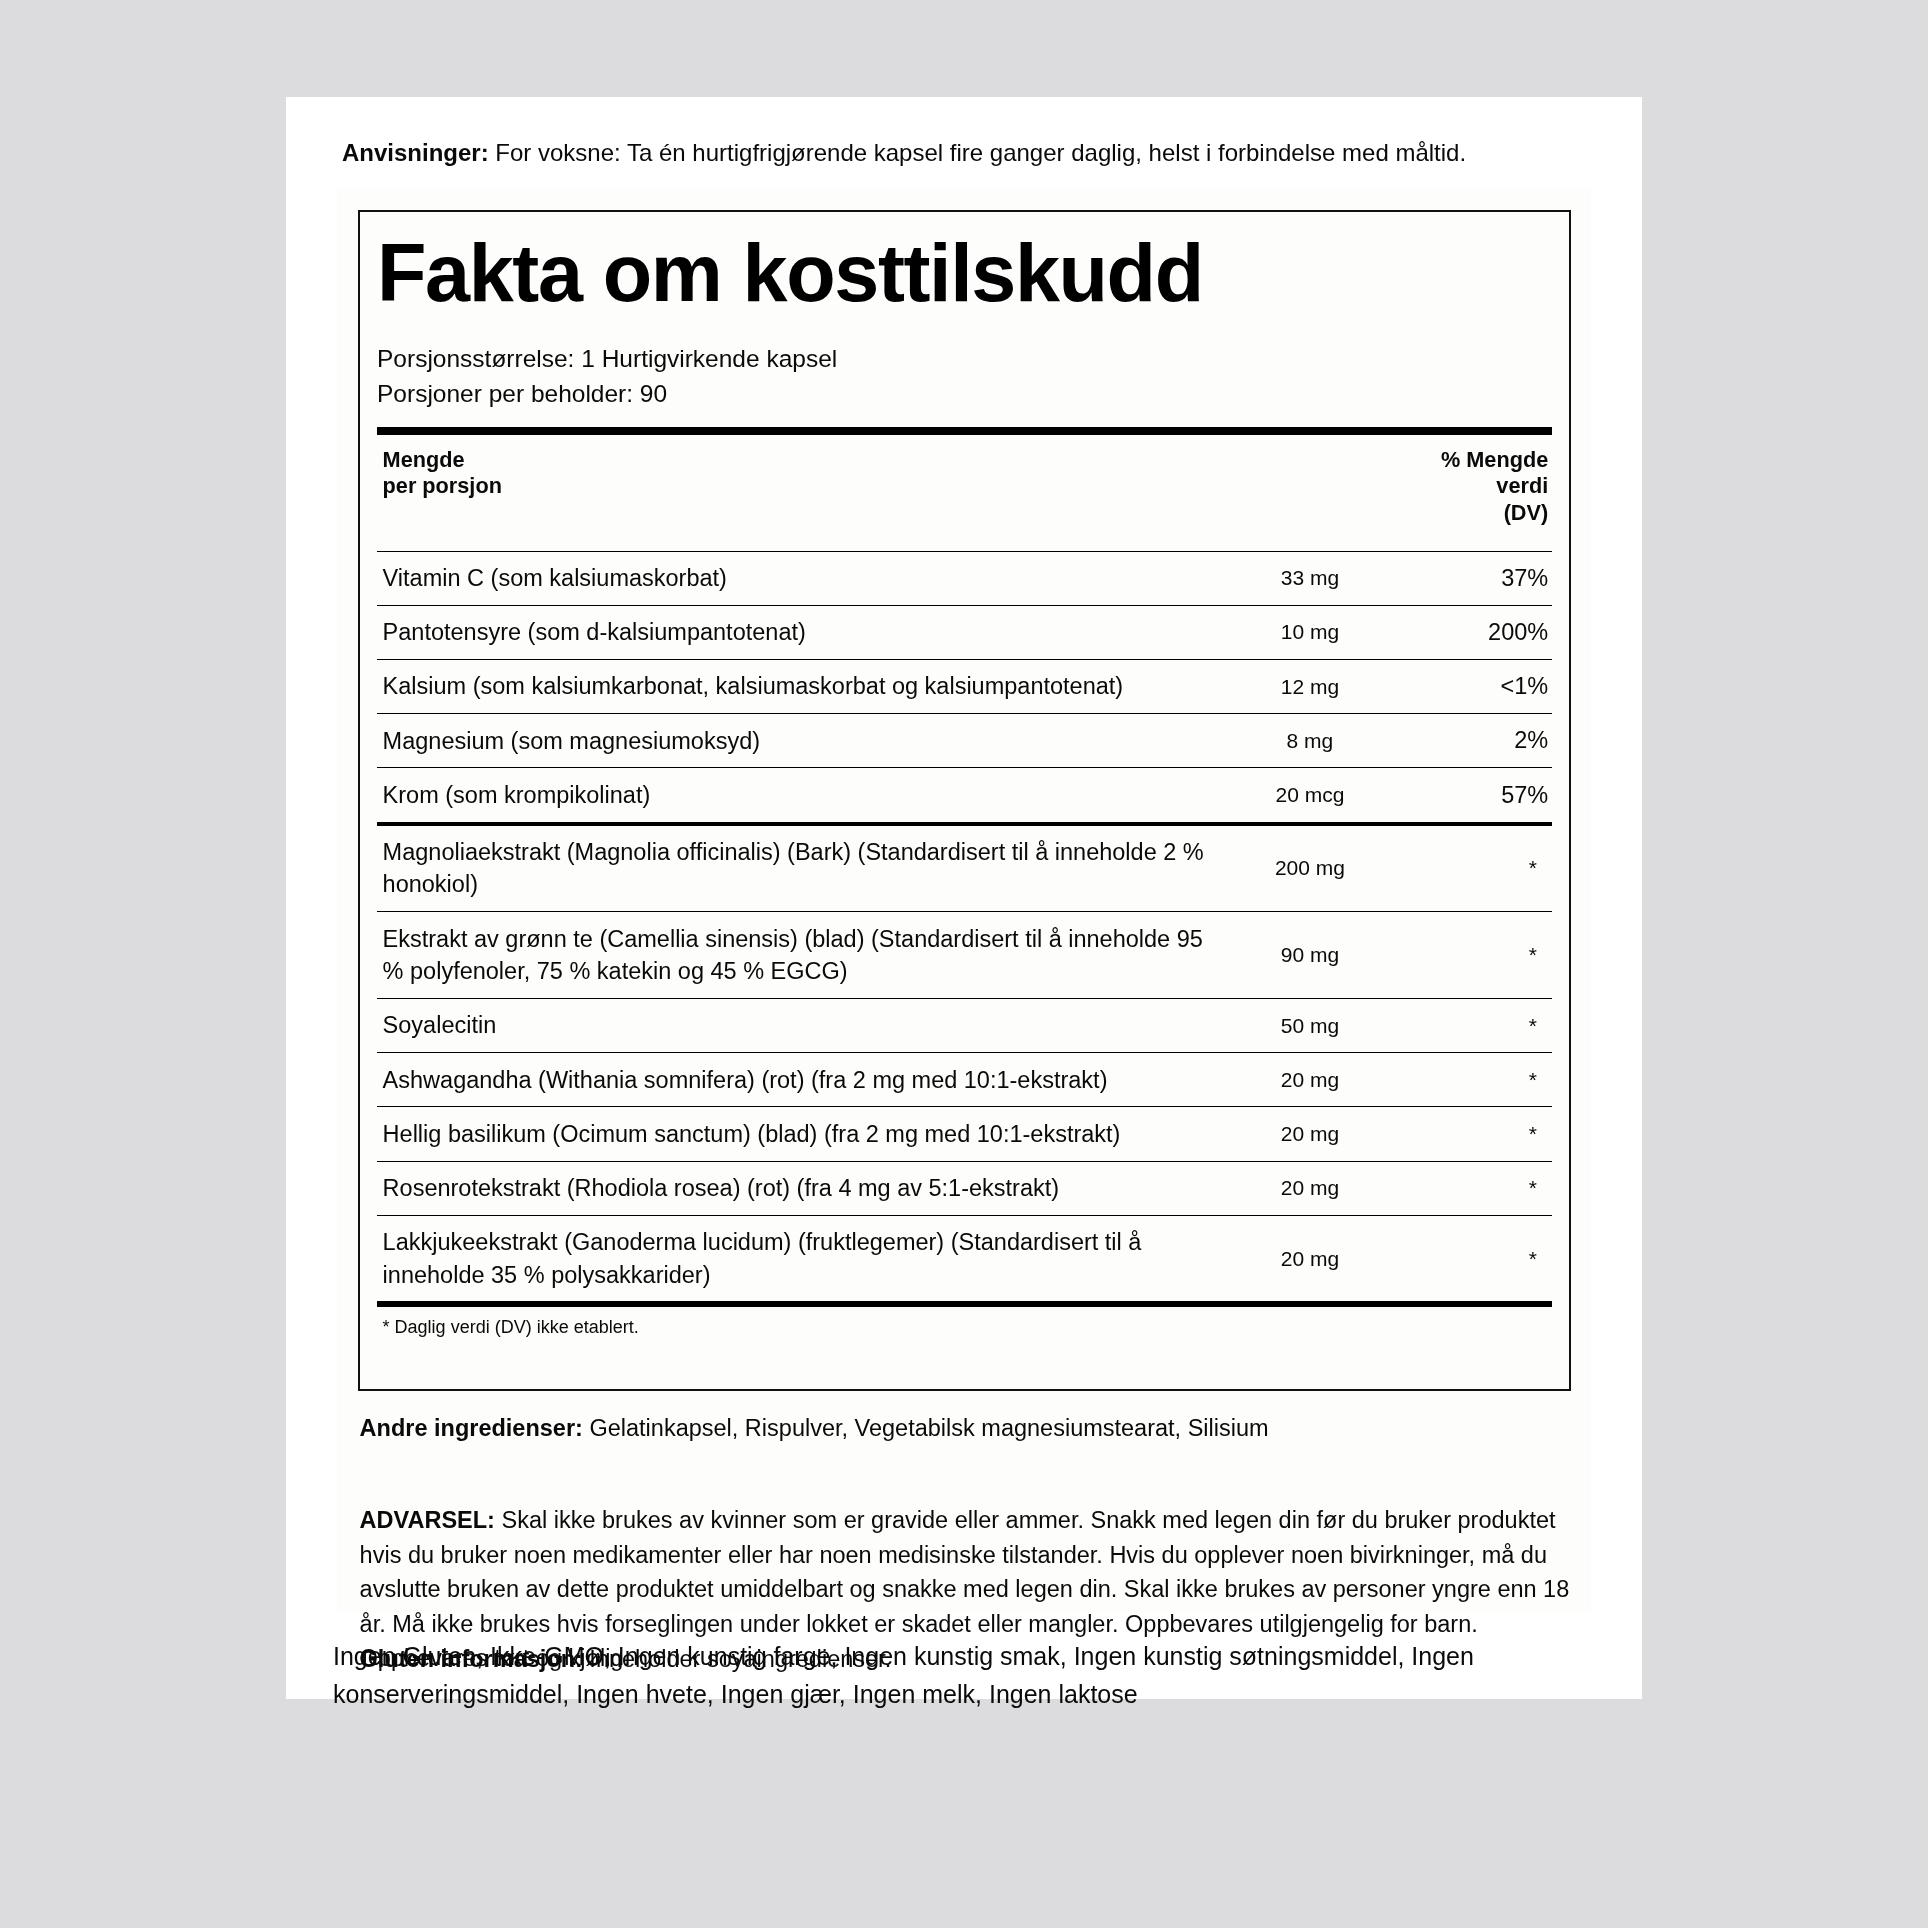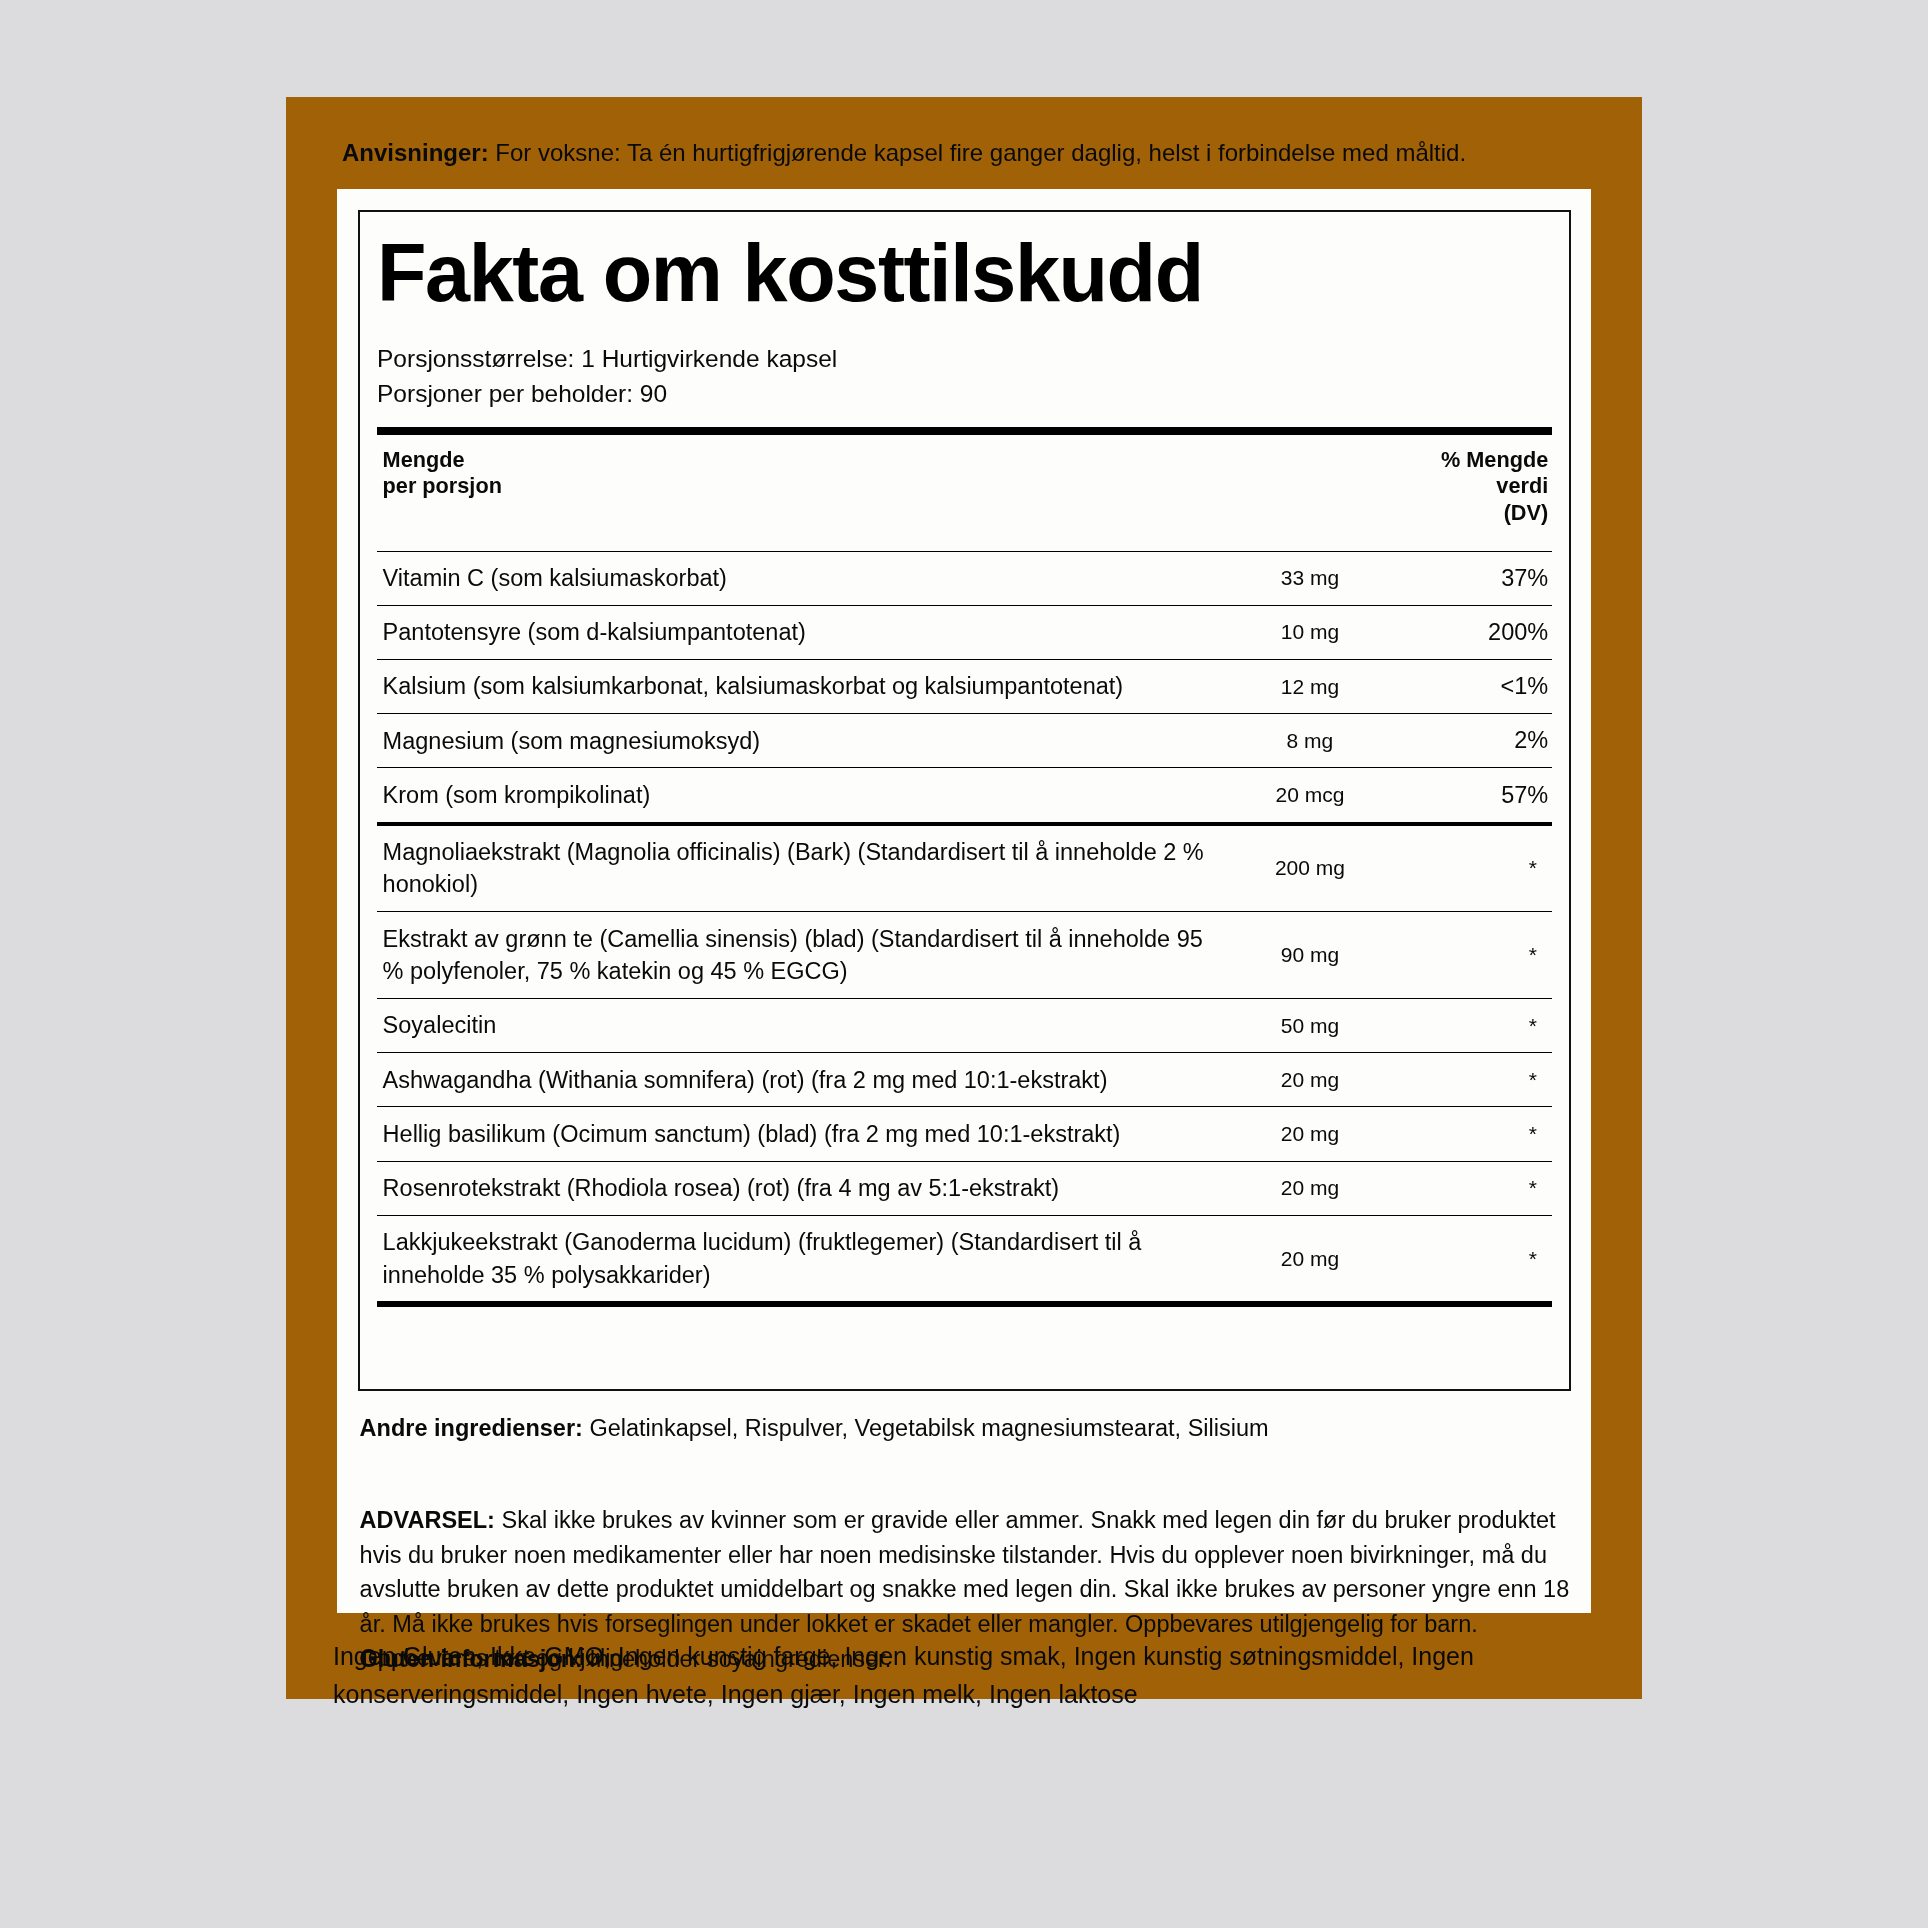--- a/index.html
+++ b/index.html
@@ -14,21 +14,21 @@
     -webkit-font-smoothing: antialiased;
   }
 
   
   #gray-panel {
     position: absolute;
     left: 286px;
     top: 97px;
     width: 1356px;
     height: 1602px;
-    background: #a16207;
+    background: #ffffff;
     box-sizing: border-box;
   }
 
   
   #directions {
     position: absolute;
     left: 56px;
     top: 40px;
     width: 1243px;
     font-size: 24px;
@@ -300,20 +300,21 @@
             </tr>
             <tr class="nutrient">
               <td class="name">Lakkjukeekstrakt (Ganoderma lucidum) (fruktlegemer) (Standardisert til å inneholde 35 % polysakkarider)</td>
               <td class="amount">20 mg</td>
               <td class="dv star">*</td>
             </tr>
           </tbody>
       </table>
 
       <div id="footnote-rule"></div>
+      <div id="footnote">* Daglig verdi (DV) ikke etablert.</div>
     </div>
 
     <div id="other-ing">
       <span class="lead">Andre ingredienser:</span><span> Gelatinkapsel, Rispulver, Vegetabilsk magnesiumstearat, Silisium</span>
     </div>
 
     <div id="warning">
       <span class="lead">ADVARSEL:</span><span> Skal ikke brukes av kvinner som er gravide eller ammer. Snakk med legen din før du bruker produktet hvis du bruker noen medikamenter eller har noen medisinske tilstander. Hvis du opplever noen bivirkninger, må du avslutte bruken av dette produktet umiddelbart og snakke med legen din. Skal ikke brukes av personer yngre enn 18 år. Må ikke brukes hvis forseglingen under lokket er skadet eller mangler. Oppbevares utilgjengelig for barn. Oppbevares tørt og kjølig.</span>
     </div>
 

